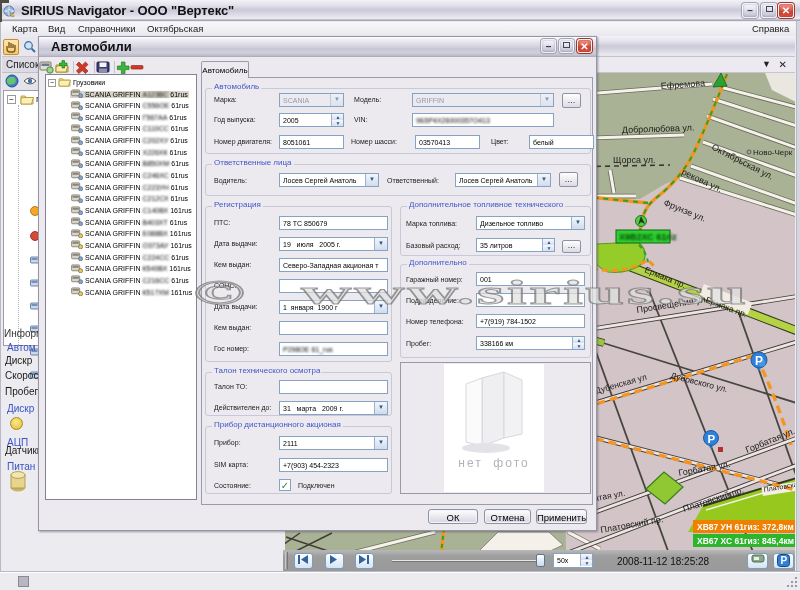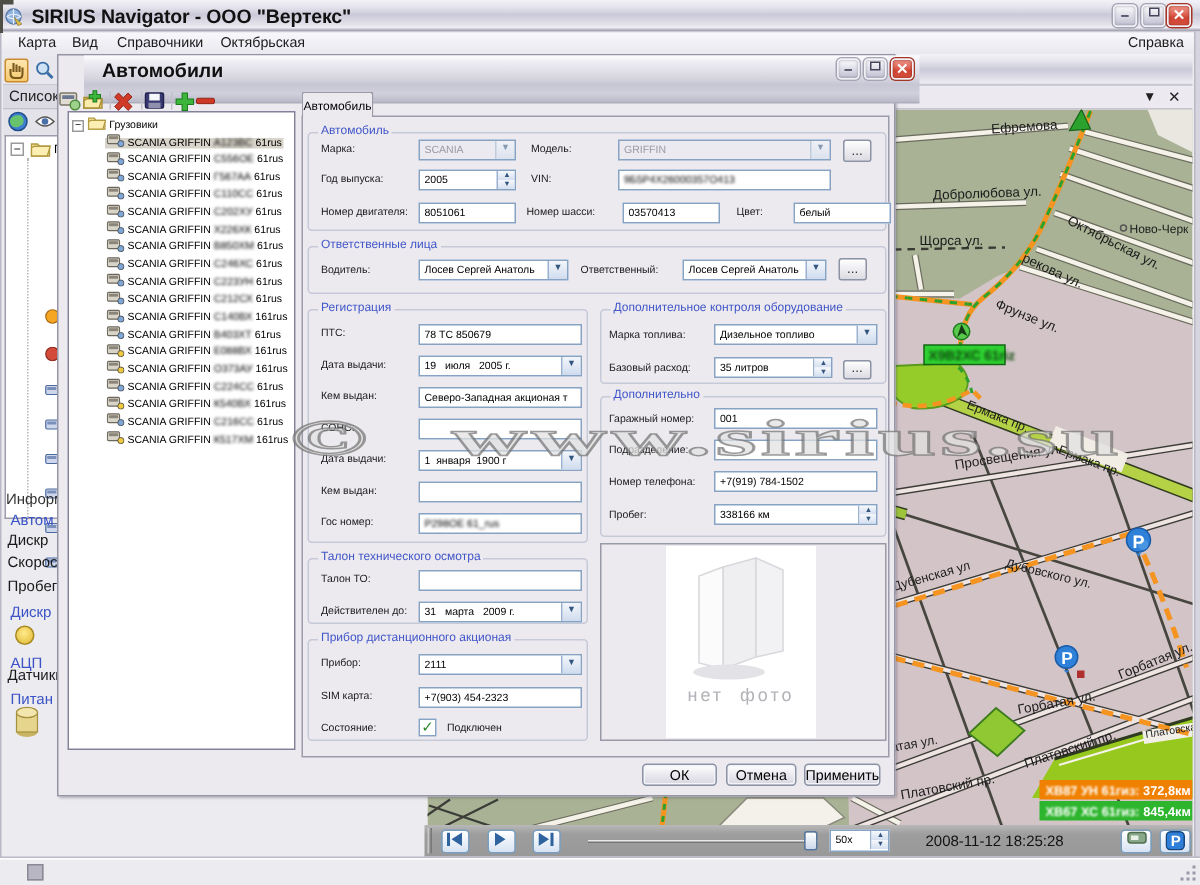--- a/index.html
+++ b/index.html
@@ -25,21 +25,21 @@
 #maphead{position:absolute;left:285px;top:58px;width:510px;height:15px;background:#eceaf0;border-bottom:1px solid #c6c5cf}
 #playbar{position:absolute;left:283px;top:550px;width:512px;height:21px;background:linear-gradient(#b8b8b8,#9d9d9d 30%,#999)}
 .pbtn{position:absolute;top:3px;width:19px;height:16px;border:1px solid #7a9ebd;border-radius:3px;background:linear-gradient(#fff,#d7e3f2);text-align:center;line-height:14px;font-size:9px;color:#2f63a0}
 #statusbar{position:absolute;left:0;top:572px;width:800px;height:18px;background:#ecebf0;border-top:1px solid #fff;box-shadow:0 -1px 0 #b9b8c4}
 #statusbar .txt{position:absolute;left:42px;top:3px;font-size:11px;color:#111}
 
 #rborder{position:absolute;right:0;top:21px;width:4px;height:551px;background:#d6d5df;border-left:1px solid #b9b8c4}
 
 #dlg{position:absolute;left:38px;top:36px;width:559px;height:495px;background:#eceaef;
  border:1px solid #9695a5;box-shadow:1px 1px 2px rgba(60,60,80,.45)}
-#dlgtitle{position:absolute;left:17px;top:0;width:100%;height:32px;
+#dlgtitle{position:absolute;left:0;top:0;width:100%;height:20px;
  background:linear-gradient(#fdfdfe 0%,#f0eff5 12%,#d7d6e0 48%,#c7c6d4 62%,#d0cfdb 82%,#bbbac9 100%);
  border-bottom:1px solid #aeadbb}
 #dlgtitle .ttl{position:absolute;left:12px;top:2px;font-weight:bold;font-size:13px;color:#101010}
 
 #dtool{position:absolute;left:0;top:22px;width:100%;height:16px}
 
 #tree{position:absolute;left:6px;top:37px;width:152px;height:426px;background:#fff;border:1px solid #83829a;overflow:hidden;font-size:7px}
 .trow{position:absolute;left:0;height:12px;white-space:nowrap}
 .blur{filter:blur(1px)}
 
@@ -535,21 +535,21 @@
 <div class="grp" style="left:3px;top:348px;width:187px;height:68px"></div>
       <div class="glbl" style="left:10px;top:342px">Прибор дистанционного акционая</div>
 <div class="lbl" style="left:12px;top:361px">Прибор:</div>
 <div class="fld combo" style="left:77px;top:358px;width:109px">2111<span class="arr">▼</span></div>
 <div class="lbl" style="left:12px;top:383px">SIM карта:</div>
 <div class="fld" style="left:77px;top:380px;width:109px">+7(903) 454-2323</div>
 <div class="lbl" style="left:12px;top:404px">Состояние:</div>
 <div class="abs" style="left:77px;top:401px;width:12px;height:12px;background:#fff;border:1px solid #86a3c3;color:#2a8a2a;font-size:10px;line-height:11px;text-align:center">✓</div>
 <div class="lbl" style="left:96px;top:404px">Подключен</div>
 <div class="grp" style="left:198px;top:128px;width:191px;height:50px"></div>
-      <div class="glbl" style="left:205px;top:122px">Дополнительное контроля оборудование</div>
+      <div class="glbl" style="left:205px;top:122px">Дополнительное топливное технического</div>
 <div class="lbl" style="left:204px;top:142px">Марка топлива:</div>
 <div class="fld combo" style="left:274px;top:138px;width:109px">Дизельное топливо<span class="arr">▼</span></div>
 <div class="lbl" style="left:204px;top:164px">Базовый расход:</div>
 <div class="fld spin" style="left:274px;top:160px;width:79px">35 литров<span class="ud">
           <i style="top:0">▲</i>
           <i style="bottom:0">▼</i>
         </span></div>
 <div class="btn3" style="left:360px;top:162px;height:13px;line-height:9px">...</div>
 <div class="grp" style="left:198px;top:186px;width:191px;height:94px"></div>
       <div class="glbl" style="left:205px;top:180px">Дополнительно</div>

